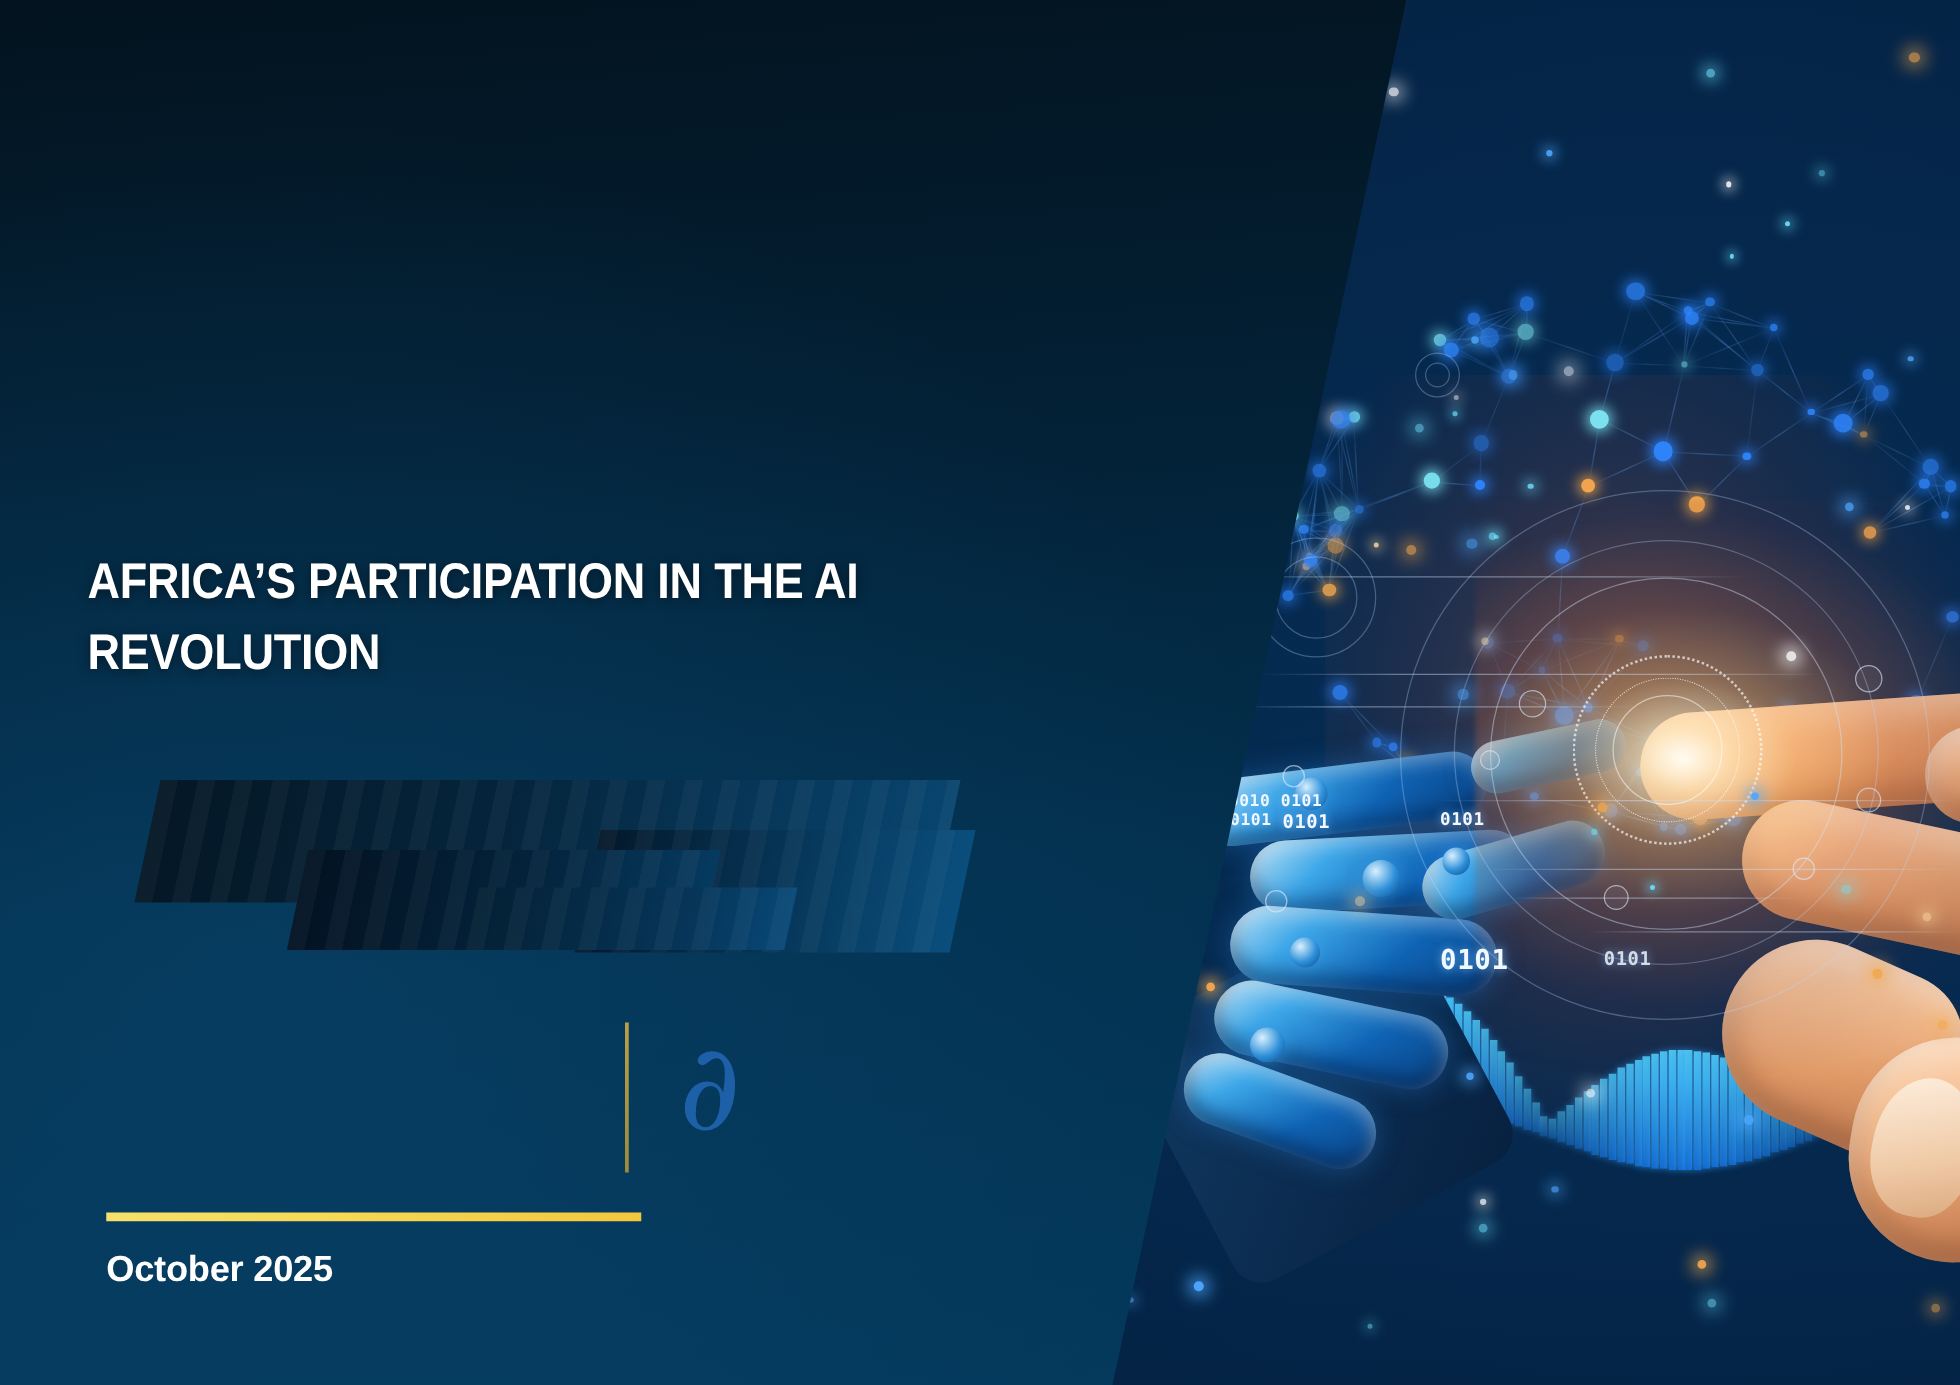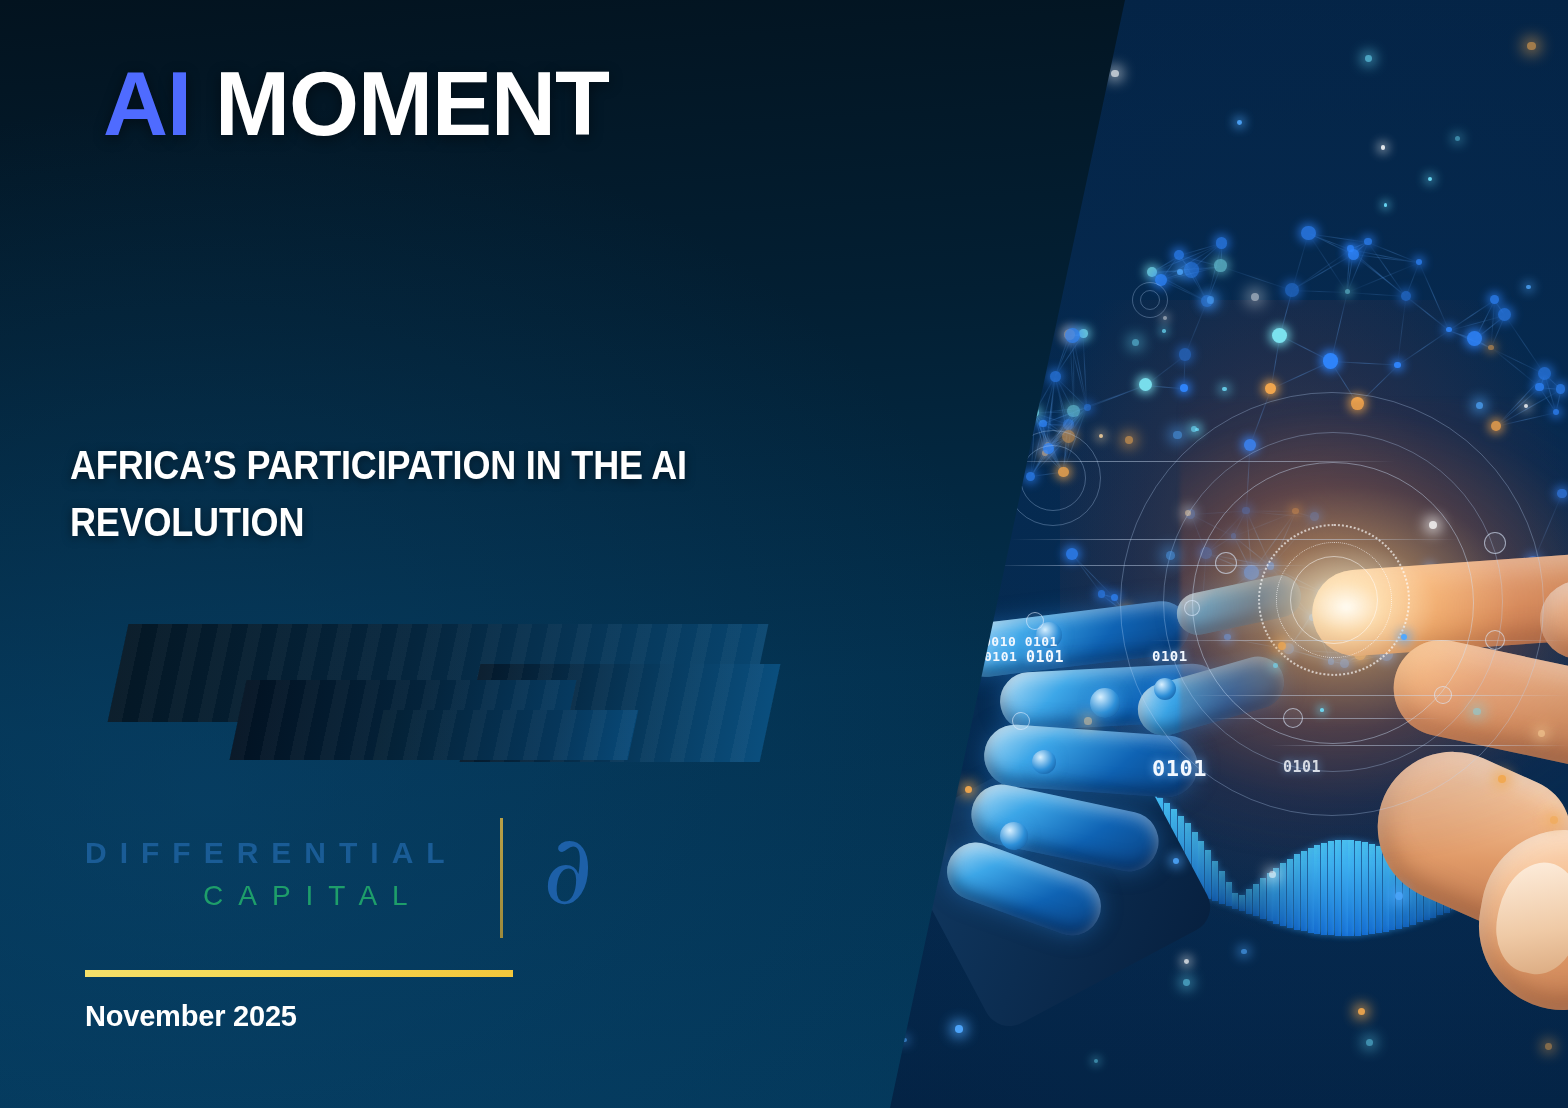--- a/index.html
+++ b/index.html
@@ -735,29 +735,26 @@
         <div class="stripes"></div>
       </div>
     <div class="bar" style="left:378px; top:110px; width:255px; height:50px; background:linear-gradient(90deg,#042034 0%, #06365a 70%, #084876 100%);">
         <div class="stripes"></div>
       </div>
   </div>
 
   <div class="content">
 
     <div class="headline">
-      <span class="l2"><span class="ai">AI</span><span> MOMENT</span></span>
     </div>
 
     <div class="subhead">AFRICA’S PARTICIPATION IN THE AI REVOLUTION</div>
 
     <div class="logo">
-      <div class="logo-word">DIFFERENTIAL</div>
-      <div class="logo-sub">CAPITAL</div>
       <div class="logo-rule"></div>
       <div class="logo-mark">∂</div>
     </div>
 
     <div class="date-rule"></div>
-    <div class="date">November 2025</div>
+    <div class="date">October 2025</div>
   </div>
 
 </div>
 
 </body></html>

